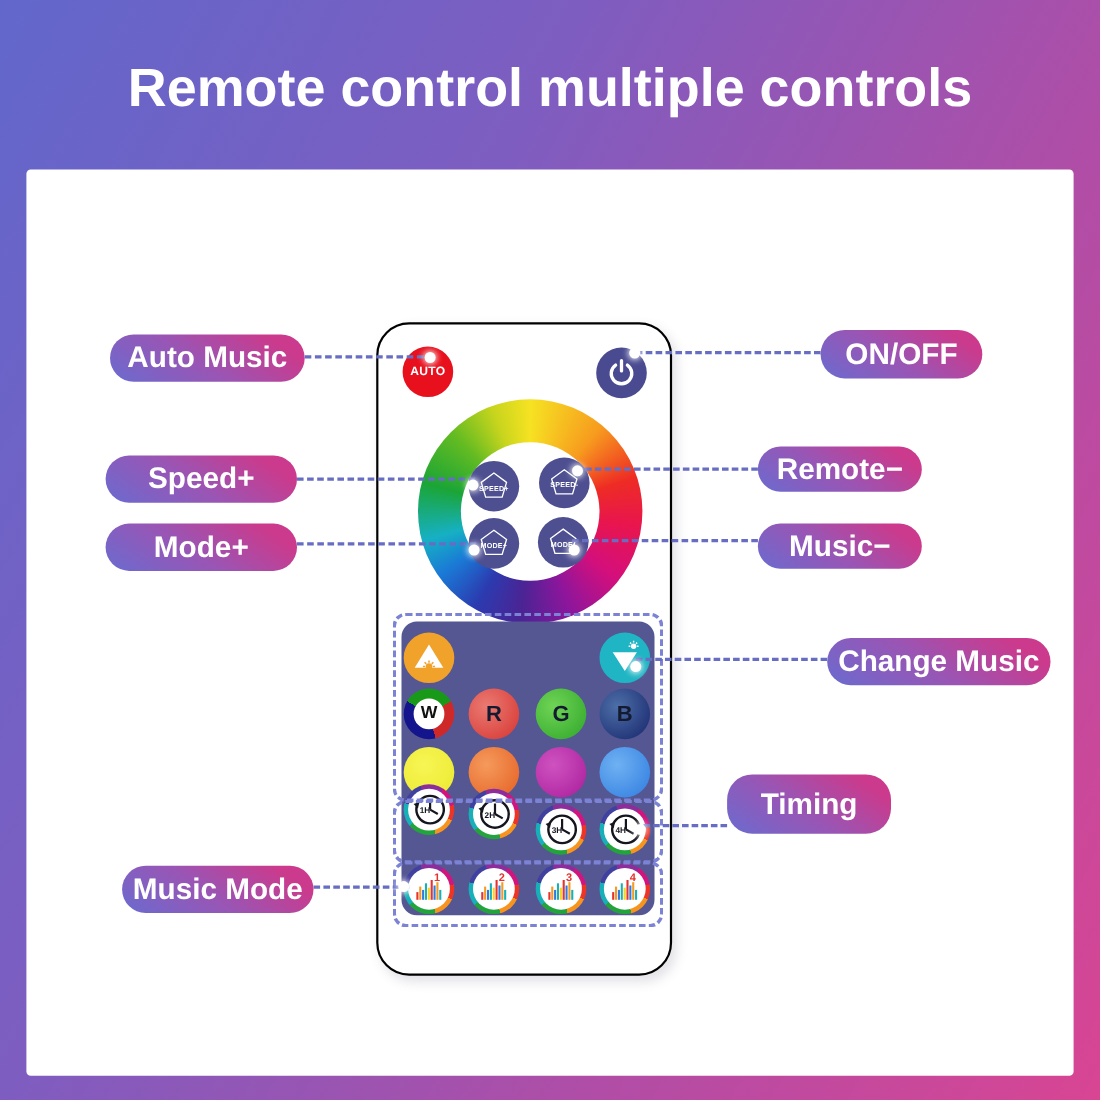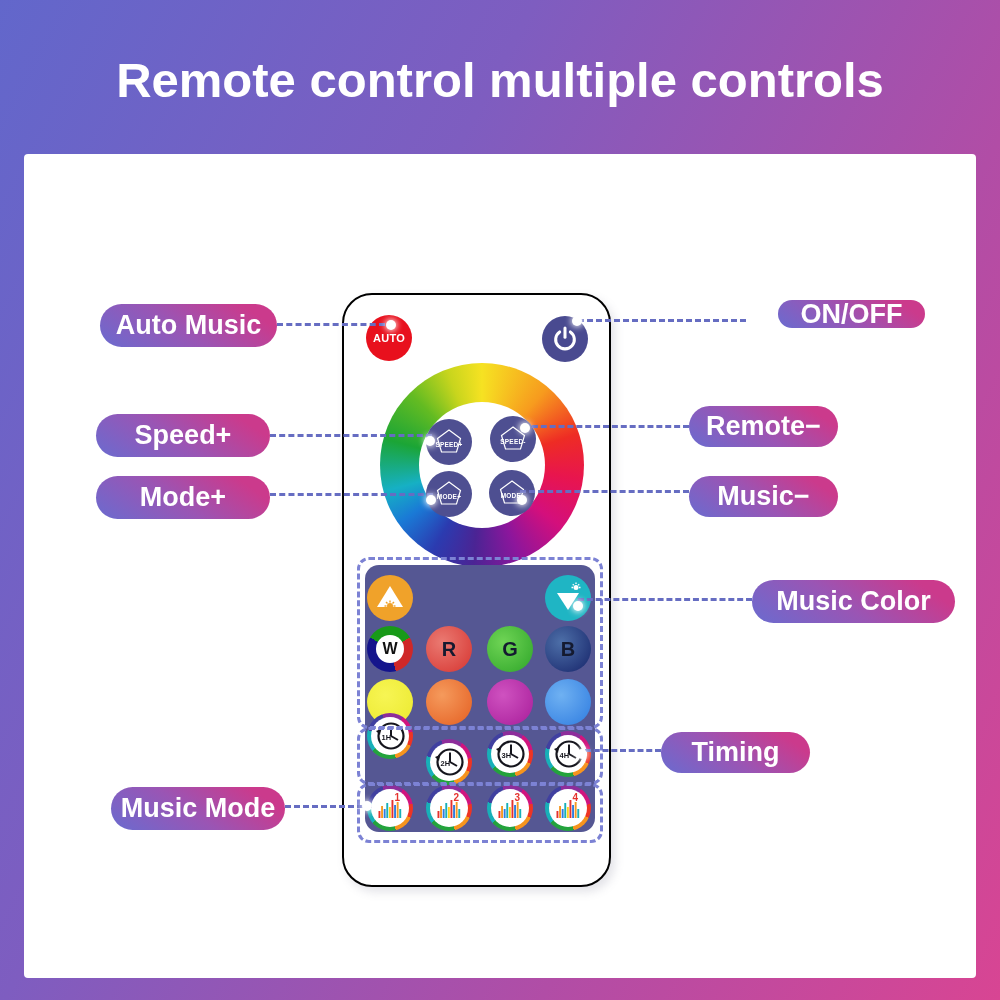--- a/index.html
+++ b/index.html
@@ -175,21 +175,21 @@
     <div class="ringbtn" style="left:2px;top:148px">
       <div class="inner"></div>
       <svg viewBox="0 0 38 38">
         <circle cx="20" cy="19" r="12.5" fill="none" stroke="#15151d" stroke-width="2.2"></circle>
         <line x1="20" y1="19" x2="20" y2="9.5" stroke="#15151d" stroke-width="2"></line>
         <line x1="20" y1="19" x2="27" y2="23" stroke="#15151d" stroke-width="2"></line>
         <polygon points="5,14 10,12 9,18" fill="#15151d"></polygon>
         <text x="10.5" y="22.5">1H</text>
       </svg>
     </div>
-    <div class="ringbtn" style="left:61px;top:174px">
+    <div class="ringbtn" style="left:61px;top:152px">
       <div class="inner"></div>
       <svg viewBox="0 0 38 38">
         <circle cx="20" cy="19" r="12.5" fill="none" stroke="#15151d" stroke-width="2.2"></circle>
         <line x1="20" y1="19" x2="20" y2="9.5" stroke="#15151d" stroke-width="2"></line>
         <line x1="20" y1="19" x2="27" y2="23" stroke="#15151d" stroke-width="2"></line>
         <polygon points="5,14 10,12 9,18" fill="#15151d"></polygon>
         <text x="10.5" y="22.5">2H</text>
       </svg>
     </div>
     <div class="ringbtn" style="left:122px;top:166px">
@@ -284,25 +284,25 @@
   </div>
 
   <div class="outline" style="left:13px;top:262px;width:240px;height:166px"></div>
   <div class="outline" style="left:13px;top:432px;width:240px;height:52px"></div>
   <div class="outline" style="left:13px;top:488px;width:240px;height:54px"></div>
 </div>
 
 <div class="pill" style="left:100px;top:304px;width:177px;height:43px">Auto Music</div>
 <div class="pill" style="left:96px;top:414px;width:174px;height:43px">Speed+</div>
 <div class="pill" style="left:96px;top:476px;width:174px;height:43px">Mode+</div>
-<div class="pill" style="left:778px;top:300px;width:147px;height:28px">ON/OFF</div>
+<div class="pill" style="left:746px;top:300px;width:147px;height:44px">ON/OFF</div>
 <div class="pill" style="left:689px;top:406px;width:149px;height:41px">Remote−</div>
 <div class="pill" style="left:689px;top:476px;width:149px;height:41px">Music−</div>
-<div class="pill" style="left:752px;top:580px;width:203px;height:43px">Music Color</div>
-<div class="pill" style="left:661px;top:732px;width:149px;height:41px">Timing</div>
+<div class="pill" style="left:752px;top:580px;width:203px;height:43px">Change Music</div>
+<div class="pill" style="left:661px;top:704px;width:149px;height:54px">Timing</div>
 <div class="pill" style="left:111px;top:787px;width:174px;height:43px">Music Mode</div>
 
 <div class="dash" style="left:277px;top:323px;width:108px"></div>
 <div class="dash" style="left:578px;top:319px;width:168px"></div>
 <div class="dash" style="left:270px;top:434px;width:162px"></div>
 <div class="dash" style="left:523px;top:425px;width:166px"></div>
 <div class="dash" style="left:270px;top:493px;width:163px"></div>
 <div class="dash" style="left:520px;top:490px;width:169px"></div>
 <div class="dash" style="left:578px;top:598px;width:174px"></div>
 <div class="dash" style="left:585px;top:749px;width:76px"></div>

